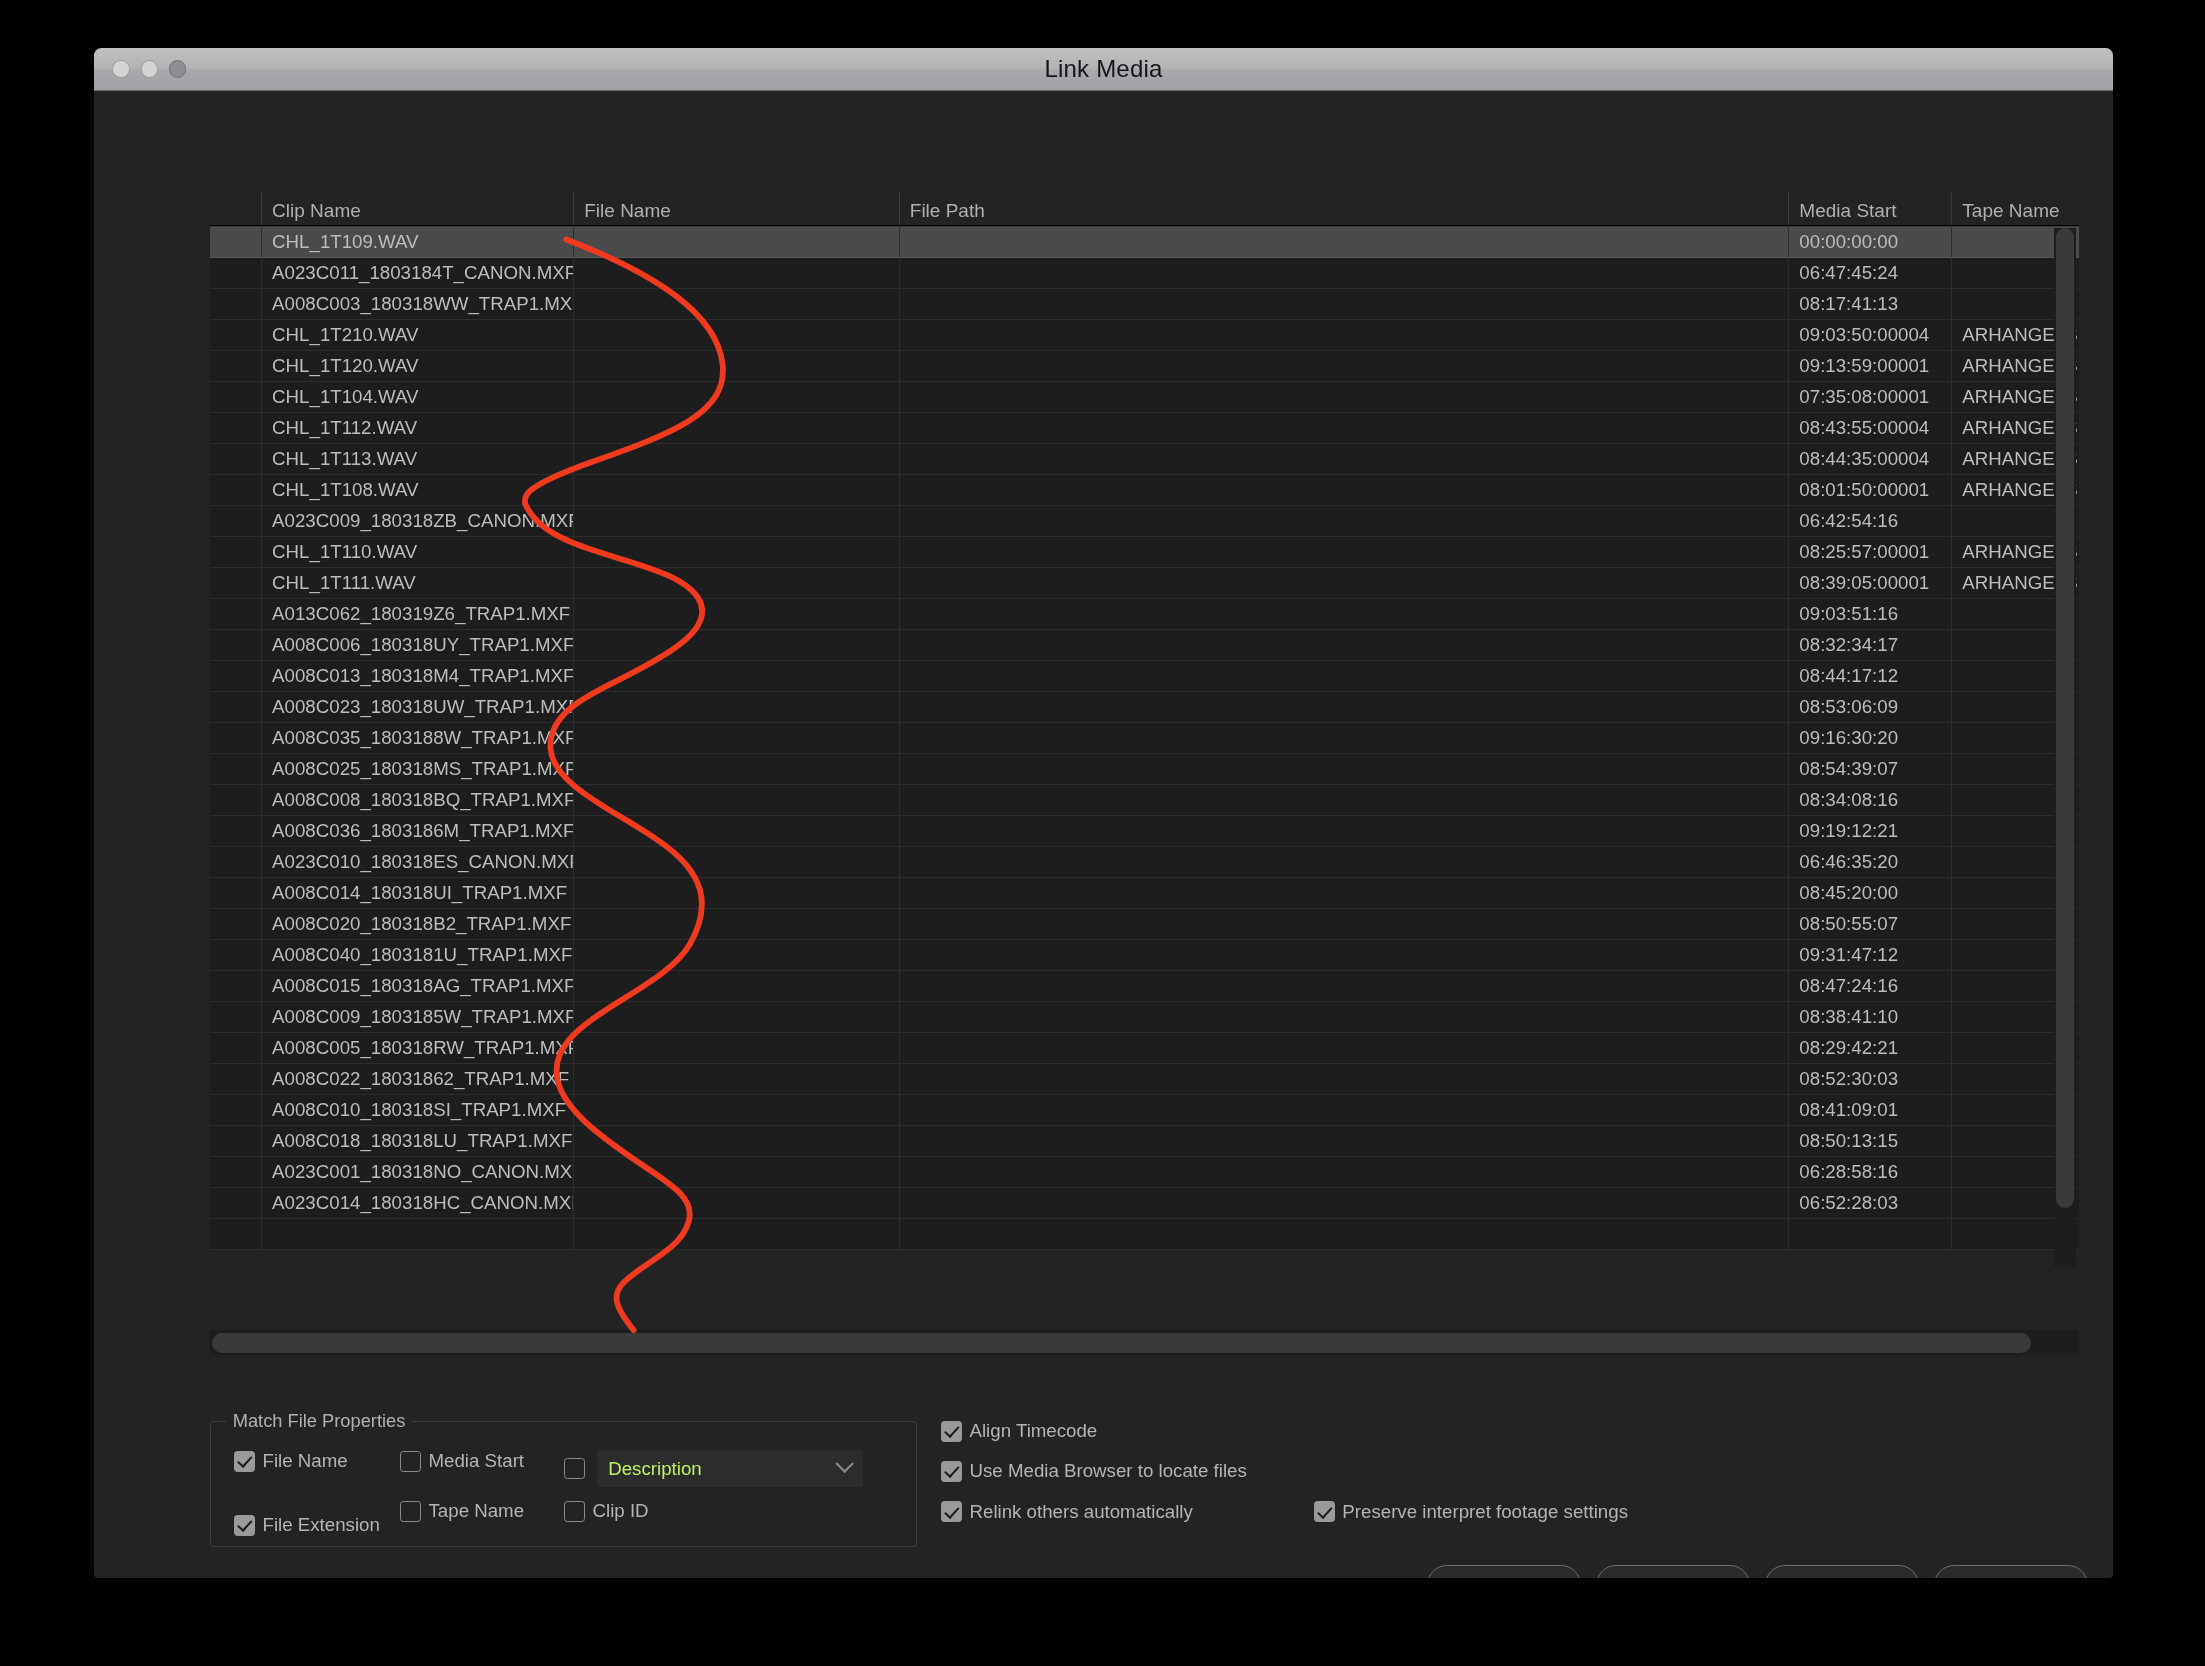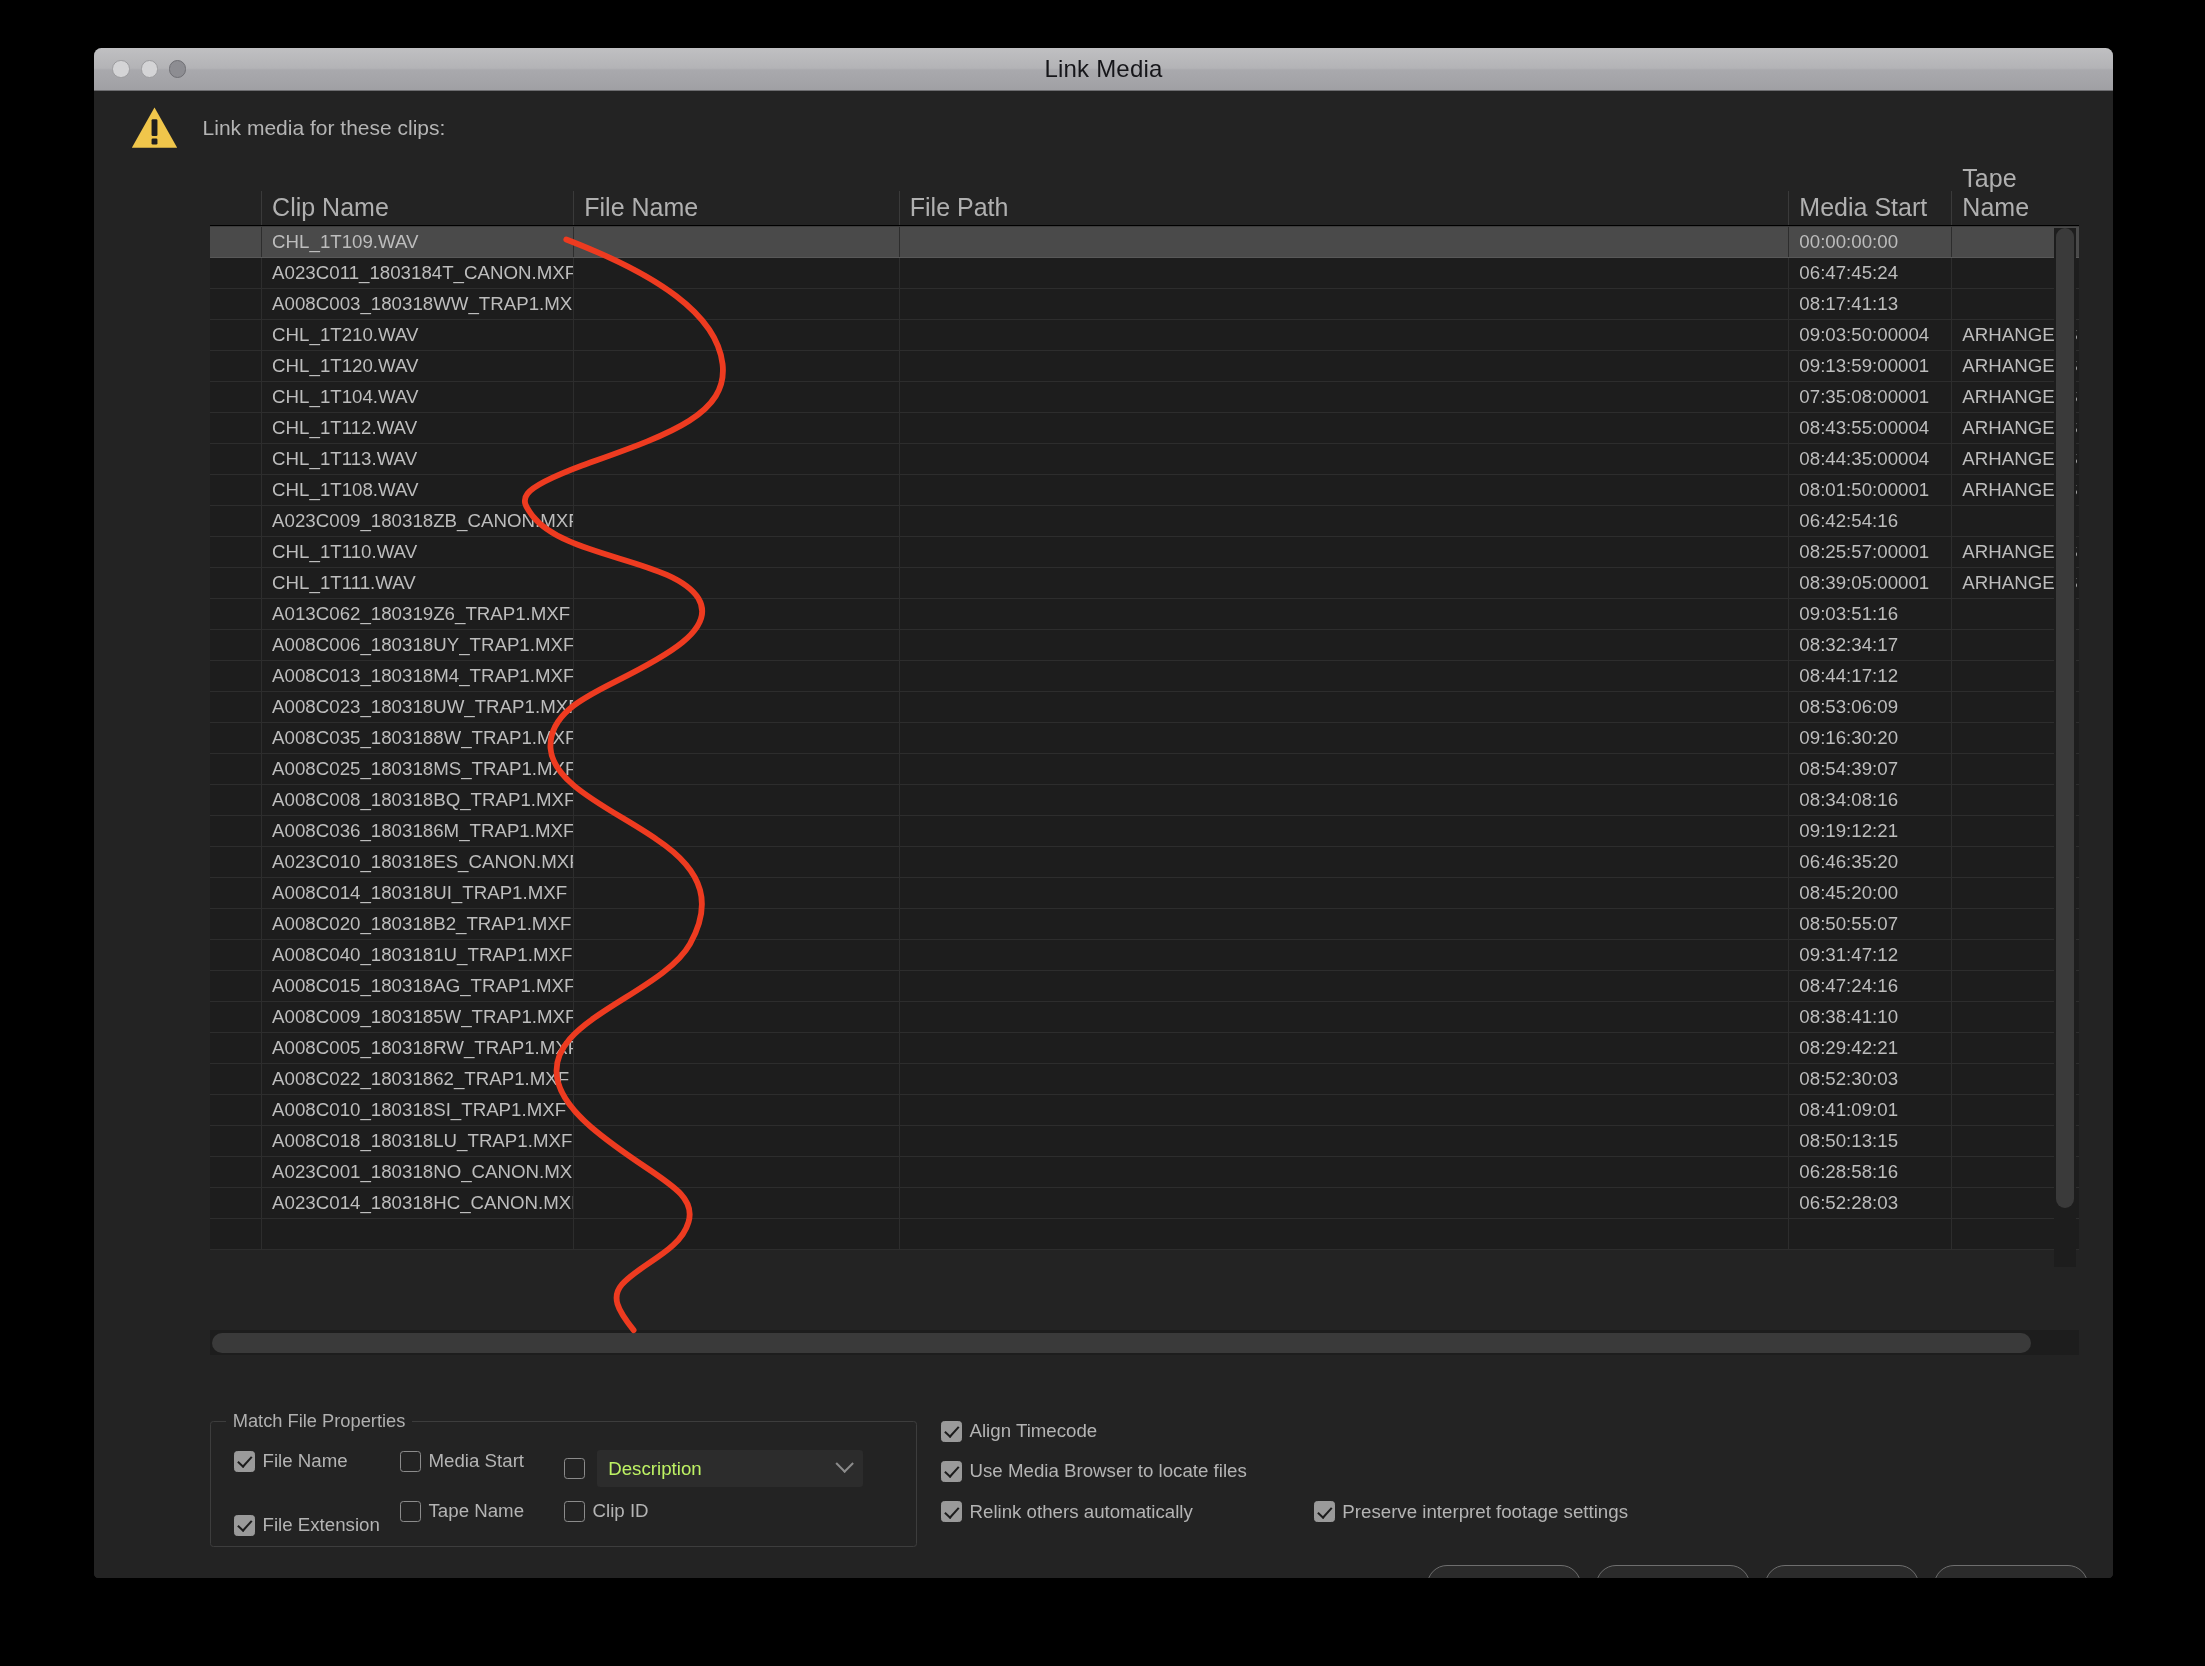--- a/index.html
+++ b/index.html
@@ -59,21 +59,21 @@
     position: absolute;
     left: 116px; top: 100px;
     width: 1869px; height: 1164px;
   }
   #col-head {
     display: flex; height: 35px;
     background: #232323;
     border-bottom: 0.8px solid #000;
   }
   .ch {
-    font-size: 25px; color: #b0b0b0;
+    font-size: 19px; color: #b0b0b0;
     padding-left: 10px; display:flex; align-items:flex-end;
     border-left: 0.8px solid #3a3a3a;
     padding-bottom: 3.3px;
   }
   .ch.first { border-left: none; }
 
   #rows-clip {
     position: relative;
     height: 1081px;
     overflow: hidden;
@@ -193,28 +193,20 @@
     <div id="traffic">
       <span class="light close"></span>
       <span class="light min"></span>
       <span class="light zoom"></span>
     </div>
     <div id="win-title">Link Media</div>
   </div>
 
   <div id="dialog-body">
 
-    <div id="header-row">
-      <svg id="warn-icon" viewBox="0 0 56 56">
-        <path d="M28 3 L55 51 L1 51 Z" fill="#F0C64B"></path>
-        <rect x="24.5" y="17" width="7" height="20" rx="1.5" fill="#1f1f1f"></rect>
-        <rect x="24.5" y="40" width="7" height="7" rx="1.5" fill="#1f1f1f"></rect>
-      </svg>
-      <div id="header-text">Link media for these clips:</div>
-    </div>
 
     <div id="table-wrap">
 
       <div id="col-head">
         <div class="ch first c-gut"></div>
         <div class="ch c-clip">Clip Name</div>
         <div class="ch c-fname">File Name</div>
         <div class="ch c-fpath">File Path</div>
         <div class="ch c-mstart">Media Start</div>
         <div class="ch c-tape">Tape Name</div>

